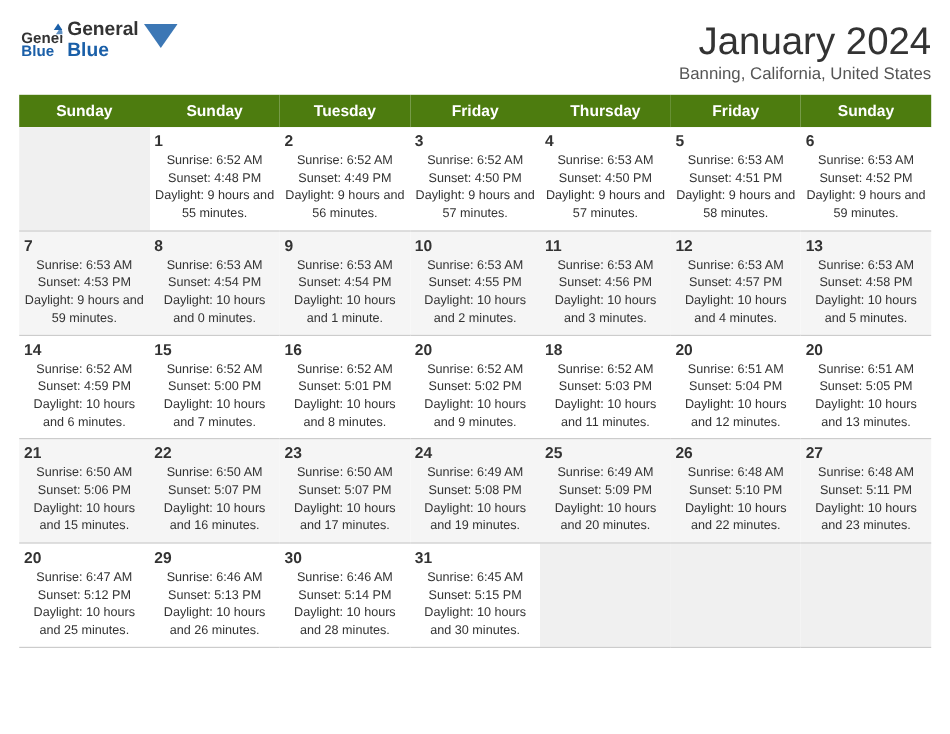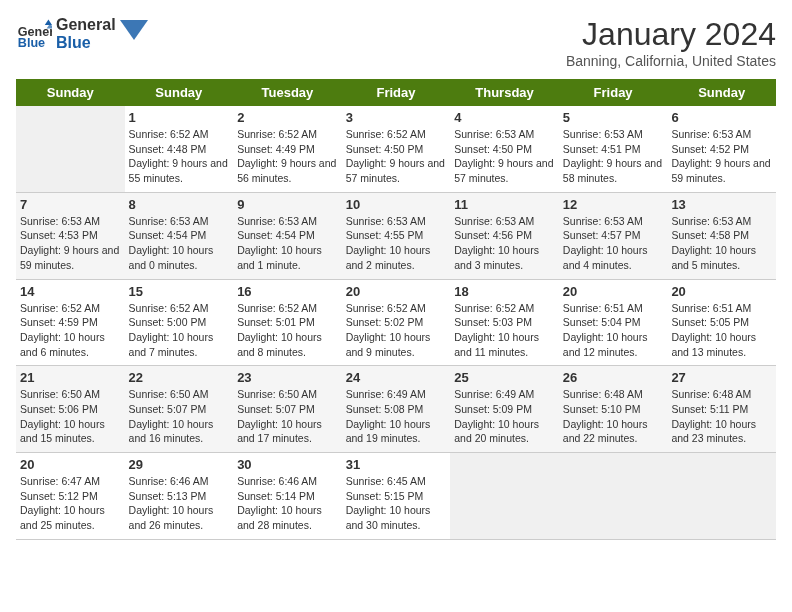--- a/index.html
+++ b/index.html
@@ -69,20 +69,21 @@
     .day-num {
       font-size: 13px;
       font-weight: bold;
       display: block;
       margin-bottom: 2px;
     }
     .day-info {
       font-size: 10.5px;
       line-height: 1.4;
       color: #333;
+      text-align: center;
     }
     .empty-cell {
       background: #f0f0f0;
     }
   </style>
 </head>
 <body>
 
 <div class="header">
   <div class="logo">

